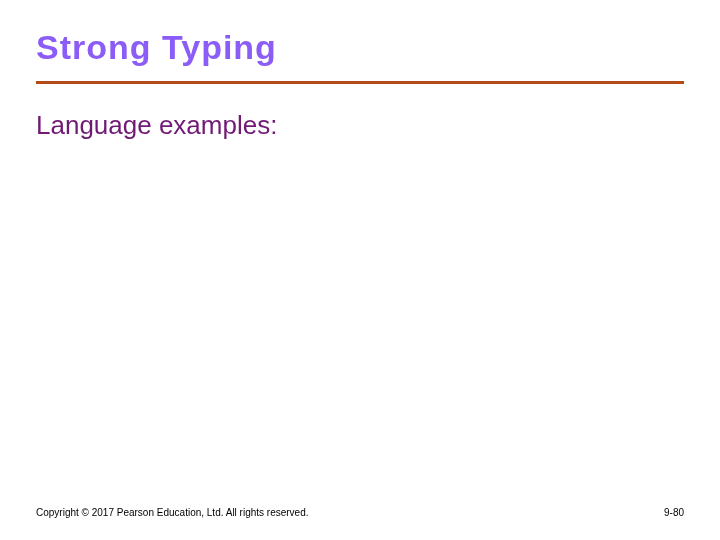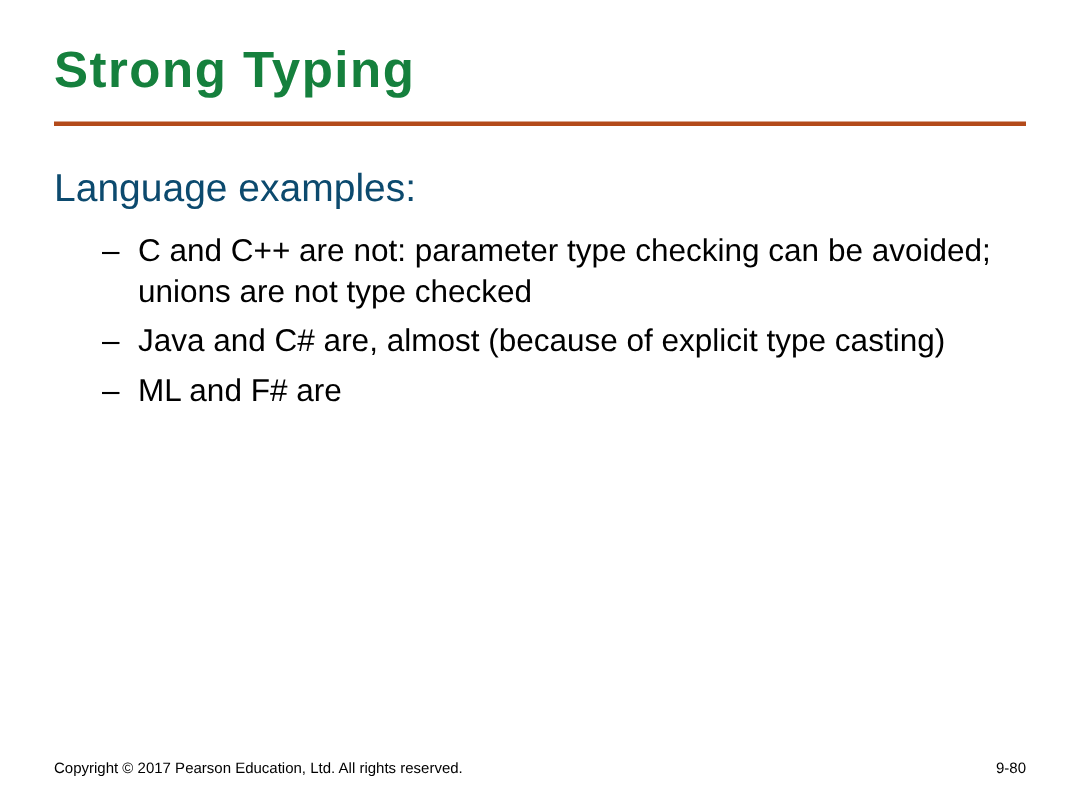--- a/index.html
+++ b/index.html
@@ -12,32 +12,32 @@
   }
   .slide {
     width: 720px;
     height: 540px;
     padding: 28px 36px 0 36px;
     position: relative;
   }
   .title {
     font-size: 34px;
     font-weight: 700;
-    color: #15803d;
+    color: #8b5cf6;
     letter-spacing: 1px;
     margin-bottom: 14px;
   }
   .rule {
     border: none;
     border-top: 3px solid #b34a1a;
     margin-bottom: 26px;
   }
   .subtitle {
     font-size: 26px;
-    color: #0c4a6e;
+    color: #701a75;
     margin-bottom: 14px;
     font-weight: 400;
   }
   ul.bullets {
     list-style: none;
     padding-left: 56px;
   }
   ul.bullets li {
     font-size: 21px;
     line-height: 1.28;
@@ -63,22 +63,17 @@
     color: #000000;
   }
 </style>
 </head>
 <body>
 
 <div class="slide">
   <h1 class="title">Strong Typing</h1>
   <hr class="rule">
   <h2 class="subtitle">Language examples:</h2>
-  <ul class="bullets">
-    <li>C and C++ are not: parameter type checking can be avoided; unions are not type checked</li>
-    <li>Java and C# are, almost (because of explicit type casting)</li>
-    <li>ML and F# are</li>
-  </ul>
   <div class="footer">
     <span>Copyright © 2017 Pearson Education, Ltd. All rights reserved.</span>
     <span>9-80</span>
   </div>
 </div>
 
 </body></html>

